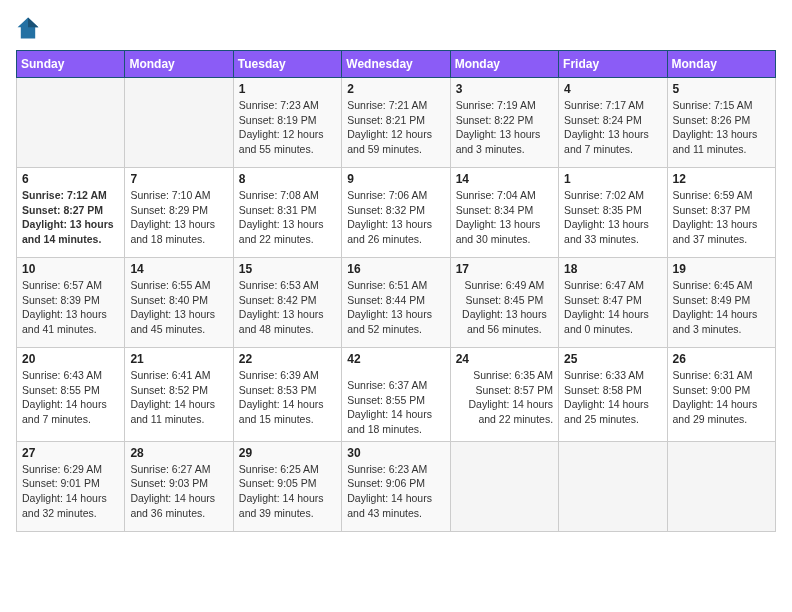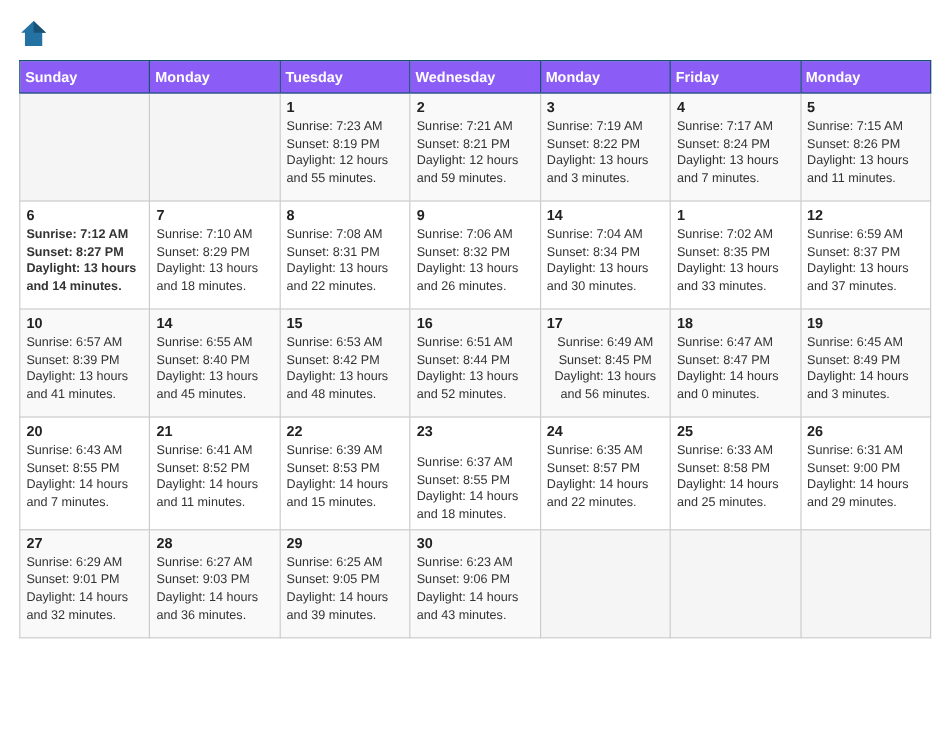--- a/index.html
+++ b/index.html
@@ -277,29 +277,29 @@
 and 11 minutes.</div>
         </td>
         <td>
           <span class="day-number">22</span>
           <div class="day-detail" style="white-space: pre-line;">Sunrise: 6:39 AM
 Sunset: 8:53 PM
 Daylight: 14 hours
 and 15 minutes.</div>
         </td>
         <td>
-          <span class="day-number">23</span>
+          <span class="day-number">42</span>
           <div class="day-detail" style="white-space: pre-line; margin-top: 12px;">Sunrise: 6:37 AM
 Sunset: 8:55 PM
 Daylight: 14 hours
 and 18 minutes.</div>
         </td>
         <td>
           <span class="day-number">24</span>
-          <div class="day-detail" style="white-space: pre-line;">Sunrise: 6:35 AM
+          <div class="day-detail" style="white-space: pre-line; text-align: right;">Sunrise: 6:35 AM
 Sunset: 8:57 PM
 Daylight: 14 hours
 and 22 minutes.</div>
         </td>
         <td>
           <span class="day-number">25</span>
           <div class="day-detail" style="white-space: pre-line;">Sunrise: 6:33 AM
 Sunset: 8:58 PM
 Daylight: 14 hours
 and 25 minutes.</div>

